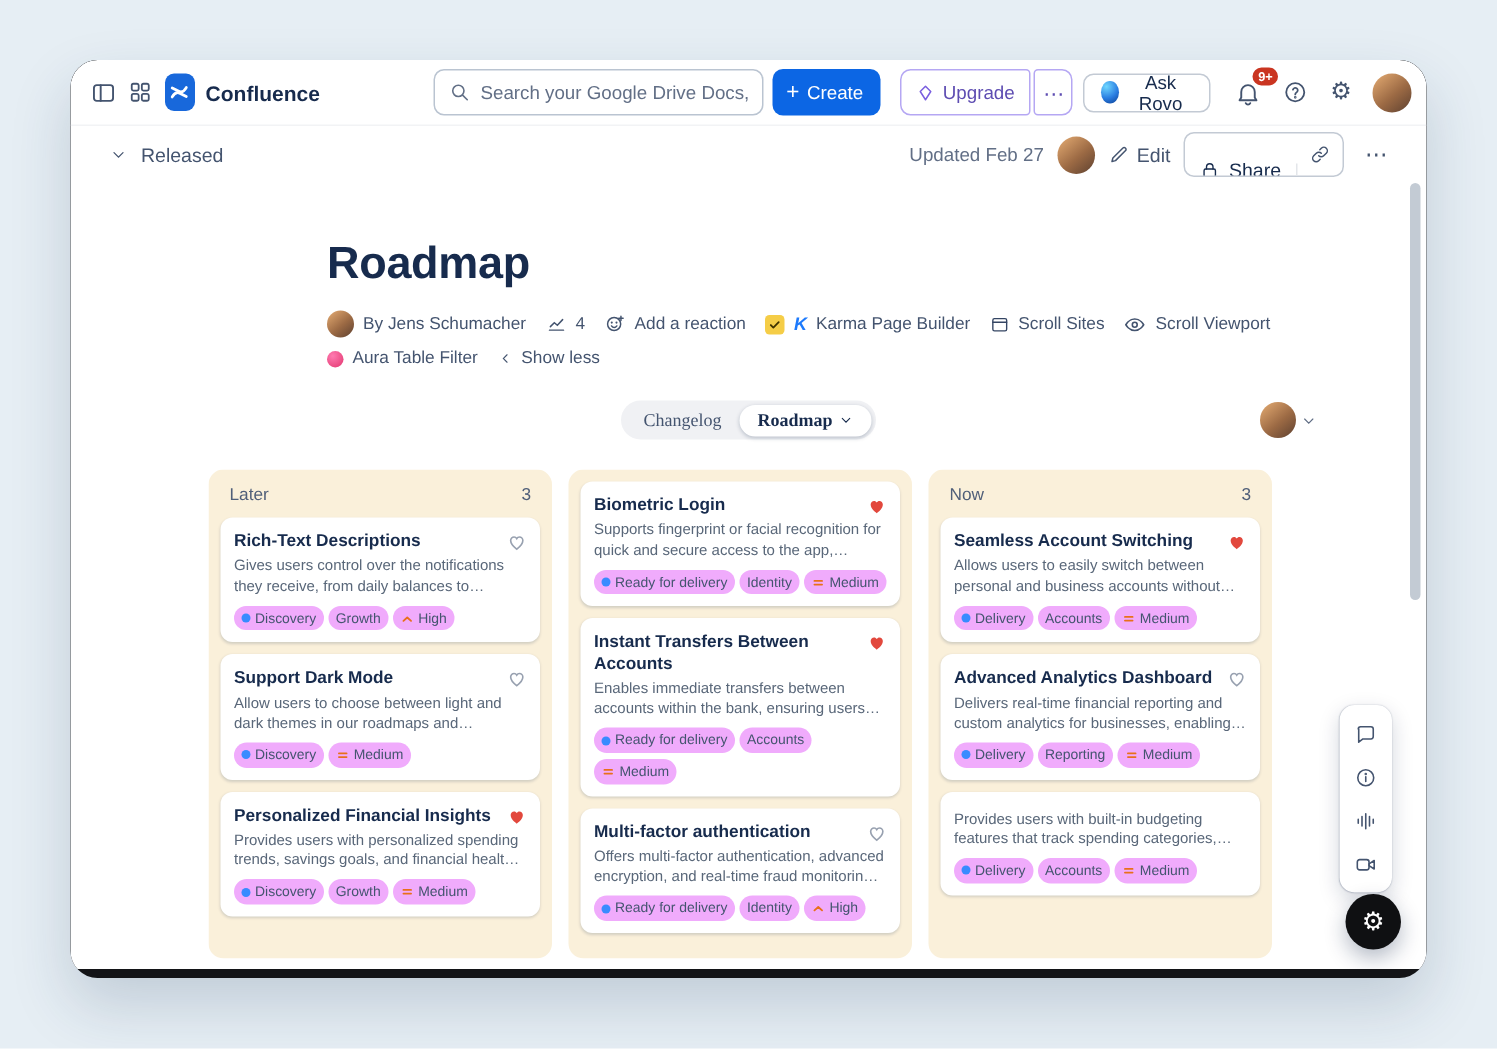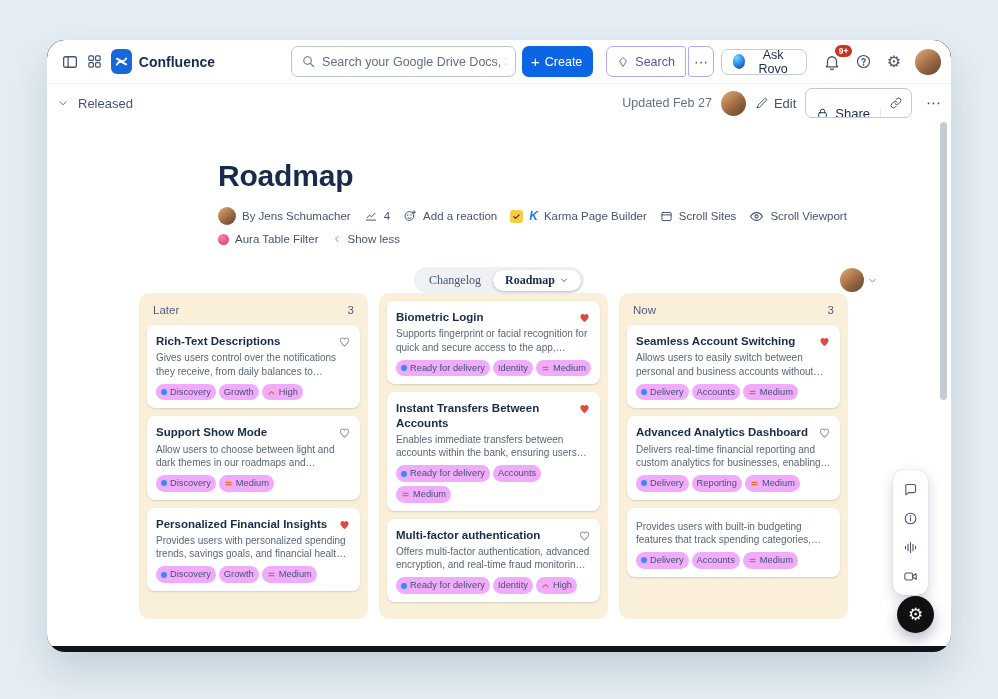--- a/index.html
+++ b/index.html
@@ -52,21 +52,21 @@
   .badge { position:absolute; top:-4px; right:-7px; background:#ca3521; color:#fff; font-size:8.5px; font-weight:700;
     padding:2px 3.5px; border-radius:8px; border:2px solid #fff; line-height:1; }
   .avatar { border-radius:50%; background:linear-gradient(140deg,#d9a16b 10%,#9c6a44 55%,#5d4030 100%); flex:none; }
   .avatar.nav { width:26px; height:26px; margin-left:5px; }
   .avatar.tb { width:25px; height:25px; }
   .avatar.sm { width:24px; height:24px; }
   .avatar.xs { width:18px; height:18px; }
   .gear-glyph { font-size:16px; line-height:1; }
 
   
-  .toolbar2 { height:38px; display:flex; align-items:center; padding:0 4px; }
+  .toolbar2 { height:38px; display:flex; align-items:center; padding:0 20px; }
   .chev-btn { width:24px; height:24px; display:grid; place-items:center; color:#44546f; }
   .status-label { font-size:13px; color:#44546f; margin-left:3px; }
   .tb2-right { margin-left:auto; display:flex; align-items:center; gap:9px; }
   .updated { font-size:12.5px; color:#626f86; }
   .btn-edit { display:flex; align-items:center; gap:5px; font-size:13px; color:#44546f; }
   .share-group { display:flex; align-items:stretch; border:1px solid #c3cad4; border-radius:7px; overflow:hidden; height:30px; background:#fff; }
   .btn-share { display:flex; align-items:center; gap:6px; padding:0 10px; font-size:13px; color:#172b4d; border-right:1px solid #e3e6ea;margin-top:20px; }
   .btn-link { width:30px; display:grid; place-items:center; color:#44546f; }
   .btn-more { width:26px; height:26px; display:grid; place-items:center; color:#44546f; font-size:15px; letter-spacing:1px; }
 
@@ -82,21 +82,21 @@
   .aura-dot { width:11px; height:11px; border-radius:50%; background:radial-gradient(circle at 35% 30%, #ff7ab0, #e2366f); }
 
   
   .tabs-row { margin-top:22px; position:relative; display:flex; justify-content:center; height:26px; }
   .tabs { background:#f0f1f4; border-radius:15px; padding:3px; display:flex; align-items:center;font-family:Liberation Serif, serif; }
   .tab { padding:3px 12px; font-size:12px; color:#44546f; border-radius:12px; display:flex; align-items:center; gap:4px; }
   .tab.active { background:#fff; box-shadow:0 1px 3px rgba(9,30,66,.25); color:#172b4d; font-weight:600; }
   .tabs-user { position:absolute; right:73px; top:1px; display:flex; align-items:center; gap:3px; color:#626f86; }
 
   
-  .board { width:710px; margin:0 0 0 92px; display:flex; gap:11px; height:326px; overflow:hidden; }
+  .board { width:710px; margin:20px 0 0 92px; display:flex; gap:11px; height:326px; overflow:hidden; }
   .column { width:229px; flex:none; background:#faf0da; border-radius:10px; padding:8px; overflow:hidden; }
   .col-head { display:flex; justify-content:space-between; padding:3px 6px 9px; font-size:11.5px; color:#505f79; }
   .card { background:#fff; border-radius:8px; padding:9px 9px 8px; box-shadow:0 1px 2px rgba(9,30,66,.16); margin-bottom:8px; }
   .card-top { display:flex; justify-content:space-between; gap:8px; align-items:flex-start; }
   .card-title { font-size:11.5px; font-weight:700; color:#172b4d; line-height:1.25; }
   .heart { width:13px; height:13px; flex:none; margin-top:1px; }
   .card-desc { margin-top:3px; font-size:10px; line-height:1.32; color:#596779;
     display:-webkit-box; -webkit-line-clamp:2; -webkit-box-orient:vertical; overflow:hidden; }
   .card-tags { margin-top:6px; display:flex; flex-wrap:wrap; gap:4px 3px; }
   .tag { display:inline-flex; align-items:center; gap:3px; background:#f0abfc; border-radius:9px;
@@ -154,21 +154,21 @@
       <button class="btn-create">
         <span class="plus-glyph">+</span>
         <span>Create</span>
       </button>
 
       <div class="upgrade-wrap">
         <button class="btn-upgrade">
           <svg width="12" height="12" viewBox="0 0 24 24" fill="none" stroke="#7a5fdf" stroke-width="2" stroke-linejoin="round">
               <path d="M12 3l7 7-7 11L5 10l7-7z"></path>
             </svg>
-          <span>Search</span>
+          <span>Upgrade</span>
         </button>
         <button class="btn-upgrade-more">
           <span>⋯</span>
         </button>
       </div>
 
       <button class="btn-rovo">
         <span class="rovo-ic"></span>
         <span>Ask Rovo</span>
       </button>
@@ -335,21 +335,21 @@
                 <span class="tag">
                   <svg class="pri" viewBox="0 0 16 16">
                     <path d="M3.5 10.5 8 6.5l4.5 4" fill="none" stroke="#e8701a" stroke-width="2.2" stroke-linecap="round" stroke-linejoin="round"></path>
                   </svg>
                   <span>High</span>
                 </span>
               </div>
             </div>
             <div class="card">
               <div class="card-top">
-                <div class="card-title">Support Show Mode</div>
+                <div class="card-title">Support Dark Mode</div>
                 <svg class="heart" viewBox="0 0 24 24">
                   <path d="M12 20.5C10 19 4.5 15 4.5 9.9 4.5 7.4 6.4 5.5 8.7 5.5c1.5 0 2.6.8 3.3 2 .7-1.2 1.8-2 3.3-2 2.3 0 4.2 1.9 4.2 4.4 0 5.1-5.5 9.1-7.5 10.6z" fill="none" stroke="#98a1b0" stroke-width="2"></path>
                 </svg>
               </div>
               <div class="card-desc">Allow users to choose between light and dark themes in our roadmaps and changelogs and...</div>
               <div class="card-tags">
                 <span class="tag">
                   <span class="dot"></span>
                   <span>Discovery</span>
                 </span>

